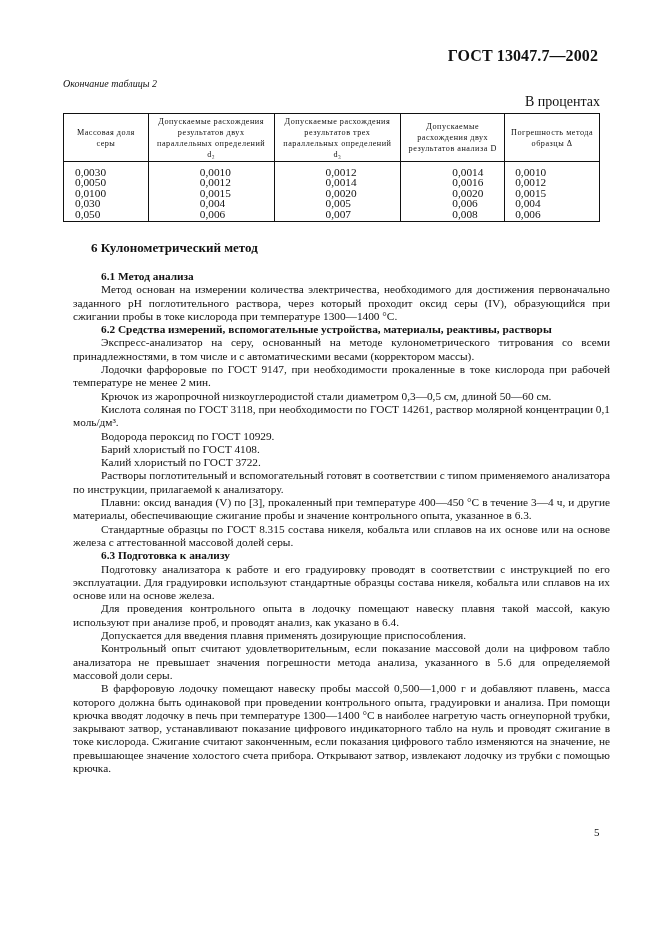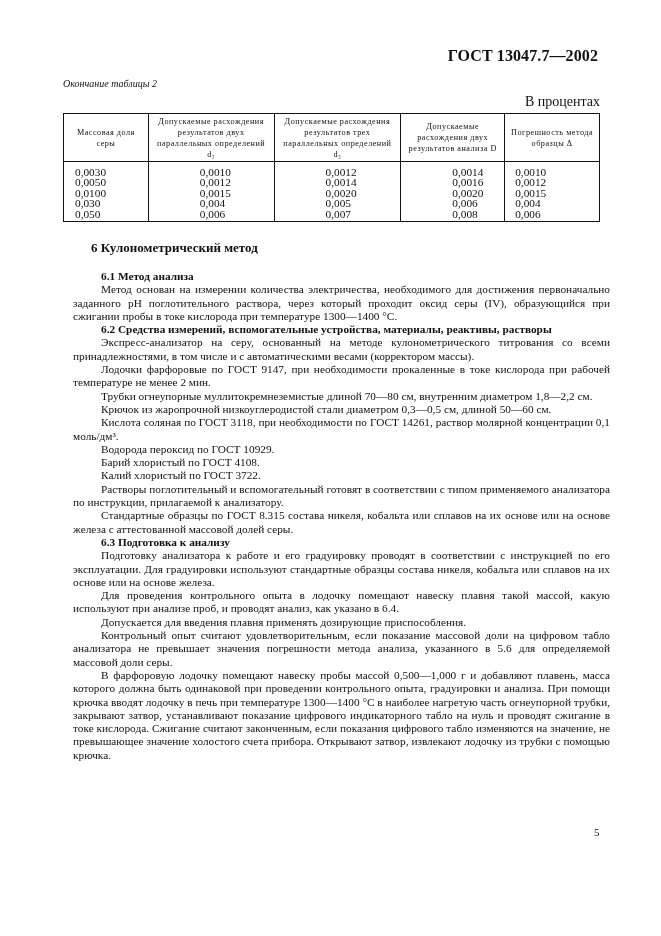--- a/index.html
+++ b/index.html
@@ -90,27 +90,27 @@
   </tbody>
 </table>
 
 <div class="sec-title">6  Кулонометрический метод</div>
 <div class="body-text" id="body-text">
     <h3>6.1  Метод анализа</h3>
     <p>Метод основан на измерении количества электричества, необходимого для достижения первоначально заданного pH поглотительного раствора, через который проходит оксид серы (IV), образующийся при сжигании пробы в токе кислорода при температуре 1300—1400 °С.</p>
     <h3>6.2  Средства измерений, вспомогательные устройства, материалы, реактивы, растворы</h3>
     <p>Экспресс-анализатор на серу, основанный на методе кулонометрического титрования со всеми принадлежностями, в том числе и с автоматическими весами (корректором массы).</p>
     <p>Лодочки фарфоровые по ГОСТ 9147, при необходимости прокаленные в токе кислорода при рабочей температуре не менее 2 мин.</p>
-    <p>Трубки огнеупорные муллитокремнеземистые длиной 70—80 см, внутренним диаметром 1,8—2,2 см.</p>
     <p>Крючок из жаропрочной низкоуглеродистой стали диаметром 0,3—0,5 см, длиной 50—60 см.</p>
     <p>Кислота соляная по ГОСТ 3118, при необходимости по ГОСТ 14261, раствор молярной концентрации 0,1 моль/дм³.</p>
     <p>Водорода пероксид по ГОСТ 10929.</p>
     <p>Барий хлористый по ГОСТ 4108.</p>
     <p>Калий хлористый по ГОСТ 3722.</p>
     <p>Растворы поглотительный и вспомогательный готовят в соответствии с типом применяемого анализатора по инструкции, прилагаемой к анализатору.</p>
+    <p>Плавни: оксид ванадия (V) по [3], прокаленный при температуре 400—450 °С в течение 3—4 ч, и другие материалы, обеспечивающие сжигание пробы и значение контрольного опыта, указанное в 6.3.</p>
     <p>Стандартные образцы по ГОСТ 8.315 состава никеля, кобальта или сплавов на их основе или на основе железа с аттестованной массовой долей серы.</p>
     <h3>6.3  Подготовка к анализу</h3>
     <p>Подготовку анализатора к работе и его градуировку проводят в соответствии с инструкцией по его эксплуатации. Для градуировки используют стандартные образцы состава никеля, кобальта или сплавов на их основе или на основе железа.</p>
     <p>Для проведения контрольного опыта в лодочку помещают навеску плавня такой массой, какую используют при анализе проб, и проводят анализ, как указано в 6.4.</p>
     <p>Допускается для введения плавня применять дозирующие приспособления.</p>
     <p>Контрольный опыт считают удовлетворительным, если показание массовой доли на цифровом табло анализатора не превышает значения погрешности метода анализа, указанного в 5.6 для определяемой массовой доли серы.</p>
     <p>В фарфоровую лодочку помещают навеску пробы массой 0,500—1,000 г и добавляют плавень, масса которого должна быть одинаковой при проведении контрольного опыта, градуировки и анализа. При помощи крючка вводят лодочку в печь при температуре 1300—1400 °С в наиболее нагретую часть огнеупорной трубки, закрывают затвор, устанавливают показание цифрового индикаторного табло на нуль и проводят сжигание в токе кислорода. Сжигание считают законченным, если показания цифрового табло изменяются на значение, не превышающее значение холостого счета прибора. Открывают затвор, извлекают лодочку из трубки с помощью крючка.</p>
   </div>
 
 <div class="page-num">5</div>

